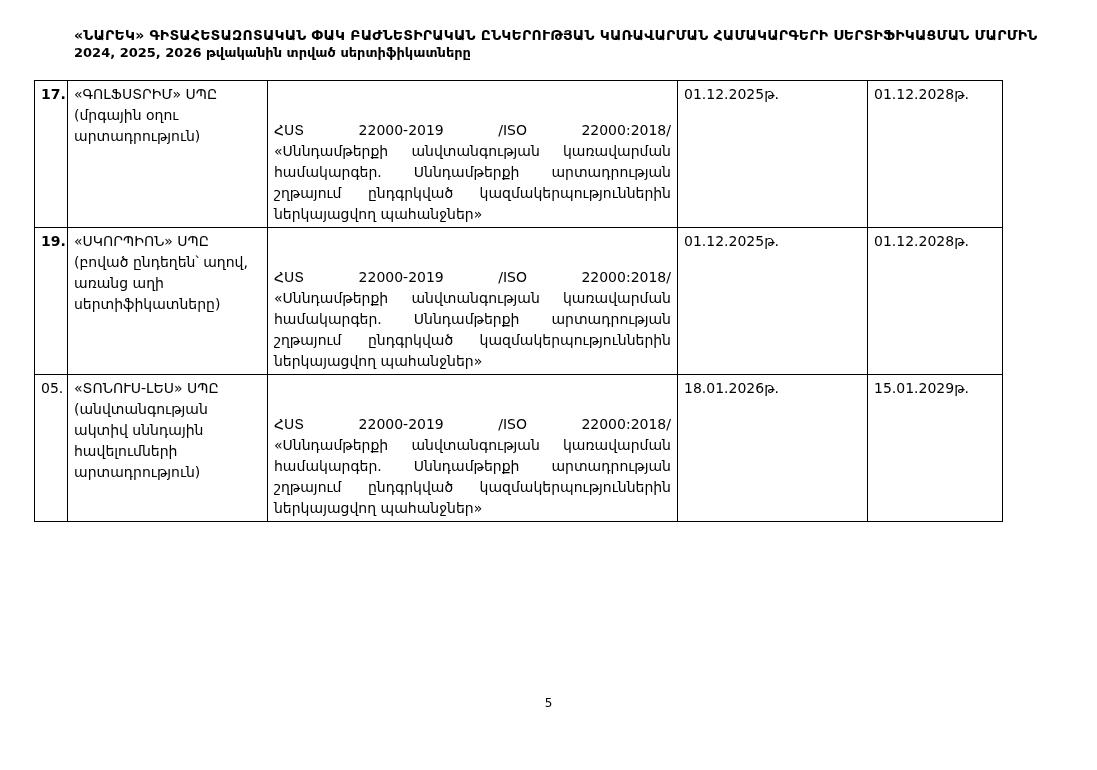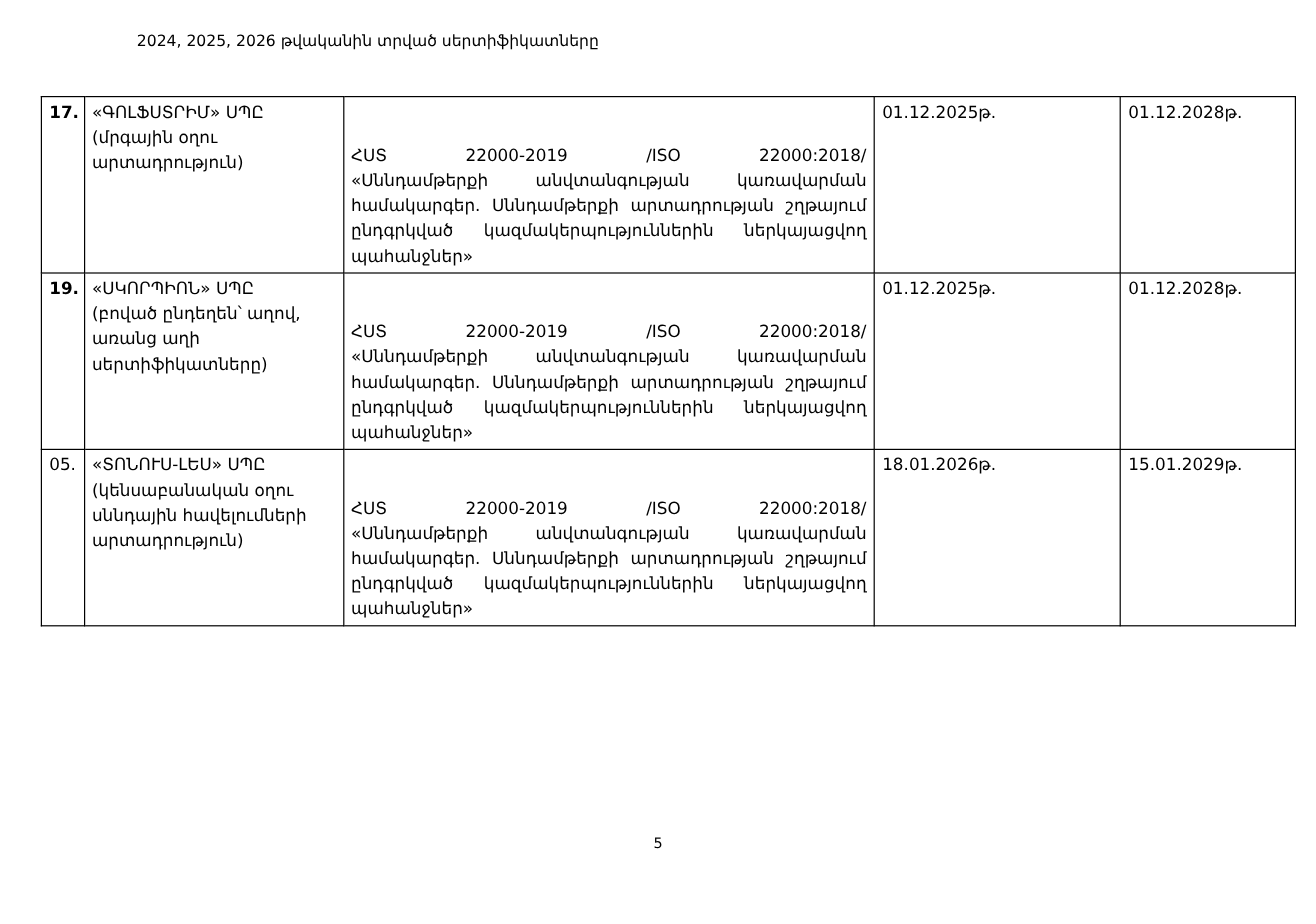--- a/index.html
+++ b/index.html
@@ -1,37 +1,38 @@
 <!DOCTYPE html>
 <html><head>
 <meta charset="utf-8">
 <style>
   html, body { margin:0; padding:0; background:#ffffff; }
   body { width:1097px; height:770px; position:relative; font-family:"DejaVu Sans", sans-serif; color:#000; overflow:hidden; }
   .header { position:absolute; left:74px; top:26px; width:1000px; }
   .header .line1 { font-size:14px; font-weight:bold; letter-spacing:0.2px; line-height:18px; white-space:nowrap; }
-  .header .line2 { font-size:13px; font-weight:normal; line-height:18px; white-space:nowrap;margin-left:40px; }
-  table.certs { position:absolute; left:34px; top:80px; width:1046px; border-collapse:collapse; table-layout:fixed; }
+  .header .line2 { font-size:13px; font-weight:bold; line-height:18px; white-space:nowrap; }
+  table.certs { position:absolute; left:34px; top:80px; width:969px; border-collapse:collapse; table-layout:fixed; }
   table.certs td { border:1px solid #000; vertical-align:top; padding:3px 6px 2px 6px; font-size:14px; line-height:21px; }
   .col-num { width:33px; }
   .col-org { width:200px; }
   .col-std { width:410px; }
   .col-issue { width:190px; }
   .col-expiry { width:135px; }
   td.num { font-weight:bold; }
   td.num.plain { font-weight:normal; }
   .std-line { display:flex; justify-content:space-between;margin-top:36px; }
   .justify { text-align:justify; text-align-last:left; }
   .pagenum { position:absolute; left:0; width:1097px; top:696px; text-align:center; font-size:12px; }
   tr.row td { height:101px; }
 </style>
 </head>
 <body>
 
 <div class="header">
+  <div class="line1">«ՆԱՐԵԿ» ԳԻՏԱՀԵՏԱԶՈՏԱԿԱՆ ՓԱԿ ԲԱԺՆԵՏԻՐԱԿԱՆ ԸՆԿԵՐՈՒԹՅԱՆ ԿԱՌԱՎԱՐՄԱՆ ՀԱՄԱԿԱՐԳԵՐԻ ՍԵՐՏԻՖԻԿԱՑՄԱՆ ՄԱՐՄԻՆ</div>
   <div class="line2">2024, 2025, 2026 թվականին տրված սերտիֆիկատները</div>
 </div>
 
 <table class="certs">
   <colgroup>
     <col class="col-num">
       <col class="col-org">
       <col class="col-std">
       <col class="col-issue">
       <col class="col-expiry">
@@ -70,21 +71,21 @@
         </div>
         <div class="justify">«Սննդամթերքի անվտանգության կառավարման համակարգեր. Սննդամթերքի արտադրության շղթայում ընդգրկված կազմակերպություններին ներկայացվող պահանջներ»</div>
       </td>
       <td>01.12.2025թ.</td>
       <td>01.12.2028թ.</td>
     </tr>
     <tr class="row">
       <td class="num plain">05.</td>
       <td>
         <div>«ՏՈՆՈՒՍ-ԼԵՍ» ՍՊԸ</div>
-        <div>(կենսաբանական օղու սննդային հավելումների արտադրություն)</div>
+        <div>(անվտանգության ակտիվ սննդային հավելումների արտադրություն)</div>
       </td>
       <td>
         <div class="std-line">
           <span>ՀՍՏ</span>
           <span>22000-2019</span>
           <span>/ISO</span>
           <span>22000:2018/</span>
         </div>
         <div class="justify">«Սննդամթերքի անվտանգության կառավարման համակարգեր. Սննդամթերքի արտադրության շղթայում ընդգրկված կազմակերպություններին ներկայացվող պահանջներ»</div>
       </td>

